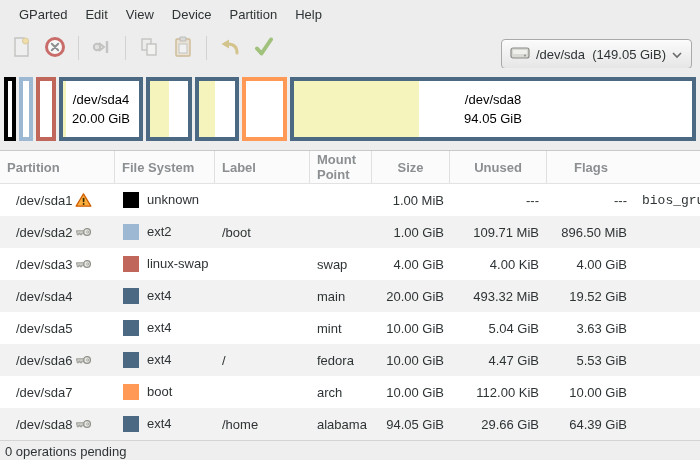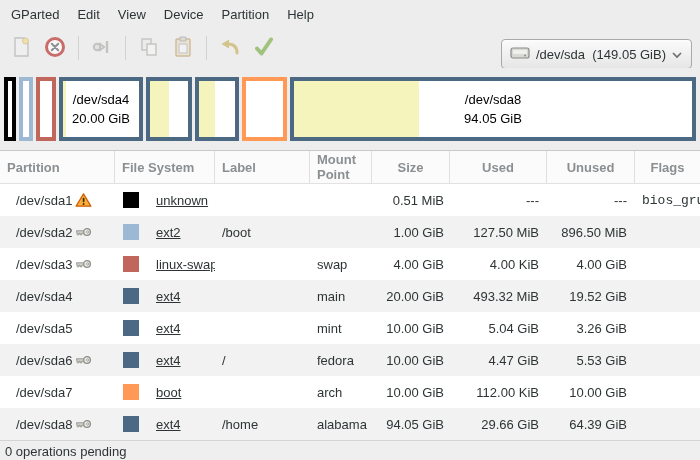--- a/index.html
+++ b/index.html
@@ -5,21 +5,21 @@
   * { box-sizing: border-box; margin: 0; padding: 0; }
   html,body { width:700px; height:460px; overflow:hidden; }
   body {
     font-family: "Liberation Sans", "DejaVu Sans", sans-serif;
     font-size: 13px; color: #2e3436; background: #ffffff;
     cursor: default; -webkit-user-select: none; user-select: none;
   }
   .window { width:700px; height:460px; display:flex; flex-direction:column; }
 
   
-  .menubar { height:28px; background:#ededed; display:flex; align-items:stretch; padding-left:2px; flex:0 0 auto; }
+  .menubar { height:28px; background:#ededed; display:flex; align-items:stretch; padding-left:10px; flex:0 0 auto; }
   .menu-item { padding:0 9px; display:flex; align-items:center; color:#2e3436; }
 
   
   .toolbar { height:40px; background:#ededed; display:flex; align-items:center; padding:0 8px 0 4px; flex:0 0 auto; }
   .tb-btn { width:34px; height:32px; display:flex; align-items:center; justify-content:center; border-radius:3px; }
   .tb-sep { width:1px; height:24px; background:#d2d2d2; margin:0 6px; }
   .dis { opacity:.5; }
   .semi { opacity:.62; }
   .tb-spacer { flex:1; }
 
@@ -59,21 +59,21 @@
   .table { flex:1 1 auto; background:#ffffff; border-top:1px solid #c9c9c9; display:flex; flex-direction:column; }
   .grid-row { display:grid; grid-template-columns:115px 100px 95px 62px 78px 97px 88px 1fr; align-items:center; }
   .thead { height:33px; background:#fbfbfb; border-bottom:1px solid #e2e2e2; color:#8b8f92; font-weight:bold; flex:0 0 auto; }
   .th { height:100%; display:flex; align-items:center; border-right:1px solid #e0e0e0; padding:0 7px; }
   .th:last-child { border-right:none; }
   .th.num { justify-content:center; }
   .row { height:32px; }
   .row.alt { background:#f2f2f2; }
   .cell { padding:0 7px; overflow:hidden; white-space:nowrap; }
   .cell.part { padding-left:16px; display:flex; align-items:center; gap:3px; }
-  .cell.fs { padding-left:8px; display:flex; align-items:flex-end; gap:17px;text-decoration:underline; }
+  .cell.fs { padding-left:8px; display:flex; align-items:flex-start; gap:8px; }
   .cell.num { text-align:right; padding-right:8px; }
   .cell.size { padding-right:6px; }
   .cell.flags { text-align:right; padding-right:6px;font-family:Liberation Mono, monospace; }
   .chip { width:16px; height:16px; flex:0 0 auto; }
   .chip.c-unknown { background:#000000; }
   .chip.c-ext2 { background:#9db8d2; }
   .chip.c-swap { background:#c1665a; }
   .chip.c-ext4 { background:#4b6983; }
   .chip.c-btrfs { background:#ff9955; }
   .rowicon { width:17px; height:17px; flex:0 0 auto; display:flex; align-items:center; }
@@ -201,21 +201,20 @@
     </div>
   </div>
 
   <div class="table">
     <div class="grid-row thead">
       <div class="th">Partition</div>
       <div class="th">File System</div>
       <div class="th">Label</div>
       <div class="th">Mount Point</div>
       <div class="th num">Size</div>
-      <div class="th num">Used</div>
       <div class="th num">Unused</div>
       <div class="th num">Flags</div>
     </div>
 
     <div class="grid-row row">
       <div class="cell part">
         <span>/dev/sda1</span>
         <span class="rowicon">
           <svg width="17" height="16" viewBox="0 0 18 16">
               <path d="M9 1.5 L16.8 14.5 H1.2 Z" fill="#fcaf3e" stroke="#ce5c00" stroke-width="1.3" stroke-linejoin="round"></path>
@@ -223,21 +222,21 @@
               <circle cx="9.1" cy="12.3" r="1" fill="#3a2a00"></circle>
             </svg>
         </span>
       </div>
       <div class="cell fs">
           <span class="chip c-unknown"></span>
           <span>unknown</span>
         </div>
       <div class="cell"></div>
       <div class="cell"></div>
-      <div class="cell num size">0.51 MiB</div>
+      <div class="cell num size">1.00 MiB</div>
       <div class="cell num">---</div>
       <div class="cell num">---</div>
       <div class="cell flags">bios_grub</div>
     </div>
 
     <div class="grid-row row alt">
       <div class="cell part">
         <span>/dev/sda2</span>
         <span class="rowicon">
           <svg width="17" height="12" viewBox="0 0 17 12">
@@ -247,21 +246,21 @@
             </svg>
         </span>
       </div>
       <div class="cell fs">
           <span class="chip c-ext2"></span>
           <span>ext2</span>
         </div>
       <div class="cell">/boot</div>
       <div class="cell"></div>
       <div class="cell num size">1.00 GiB</div>
-      <div class="cell num">127.50 MiB</div>
+      <div class="cell num">109.71 MiB</div>
       <div class="cell num">896.50 MiB</div>
       <div class="cell flags"></div>
     </div>
 
     <div class="grid-row row">
       <div class="cell part">
         <span>/dev/sda3</span>
         <span class="rowicon">
           <svg width="17" height="12" viewBox="0 0 17 12">
               <circle cx="12" cy="6" r="3.4" fill="#e9e9e4" stroke="#8f8f8a" stroke-width="1.3"></circle>
@@ -303,21 +302,21 @@
           <span>/dev/sda5</span>
         </div>
       <div class="cell fs">
           <span class="chip c-ext4"></span>
           <span>ext4</span>
         </div>
       <div class="cell"></div>
       <div class="cell">mint</div>
       <div class="cell num size">10.00 GiB</div>
       <div class="cell num">5.04 GiB</div>
-      <div class="cell num">3.26 GiB</div>
+      <div class="cell num">3.63 GiB</div>
       <div class="cell flags"></div>
     </div>
 
     <div class="grid-row row alt">
       <div class="cell part">
         <span>/dev/sda6</span>
         <span class="rowicon">
           <svg width="17" height="12" viewBox="0 0 17 12">
               <circle cx="12" cy="6" r="3.4" fill="#e9e9e4" stroke="#8f8f8a" stroke-width="1.3"></circle>
               <circle cx="12.7" cy="6" r="1.1" fill="#ffffff" stroke="#8f8f8a" stroke-width=".8"></circle>

